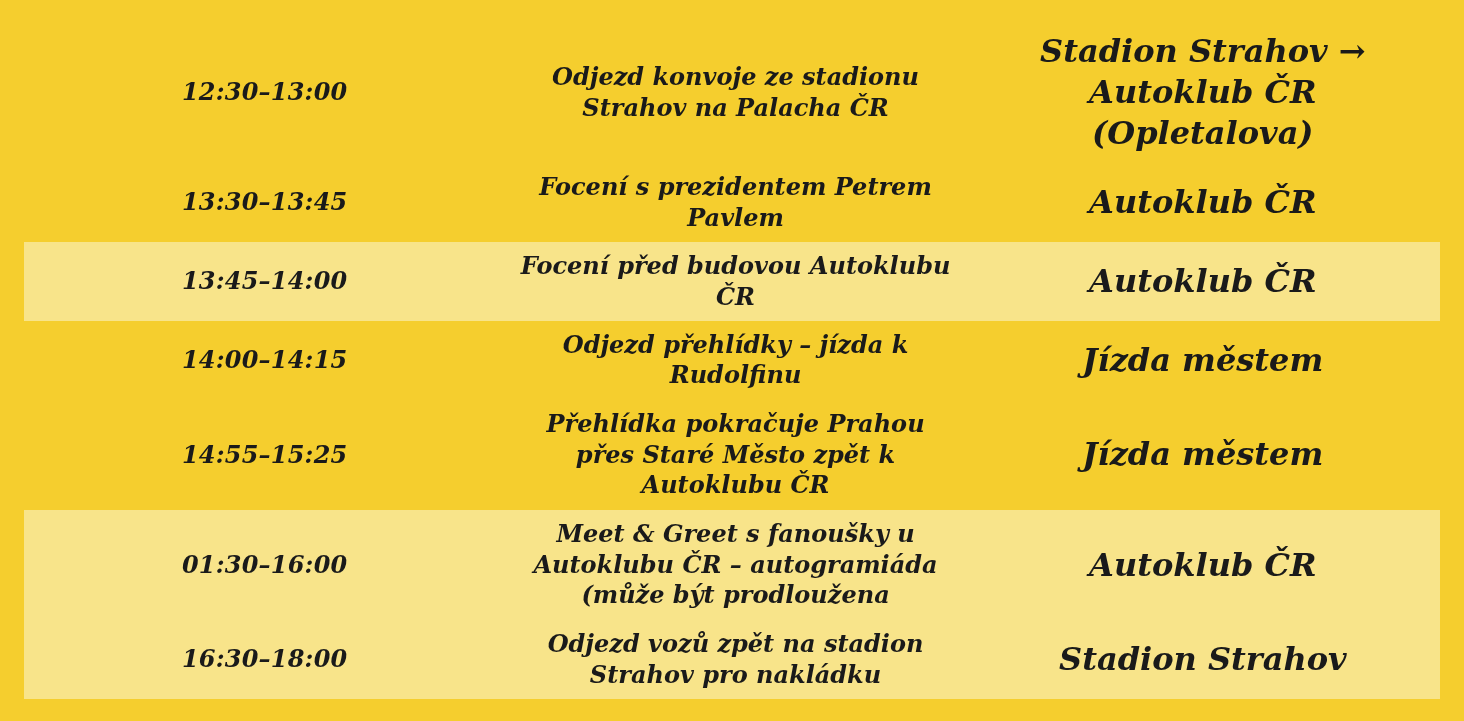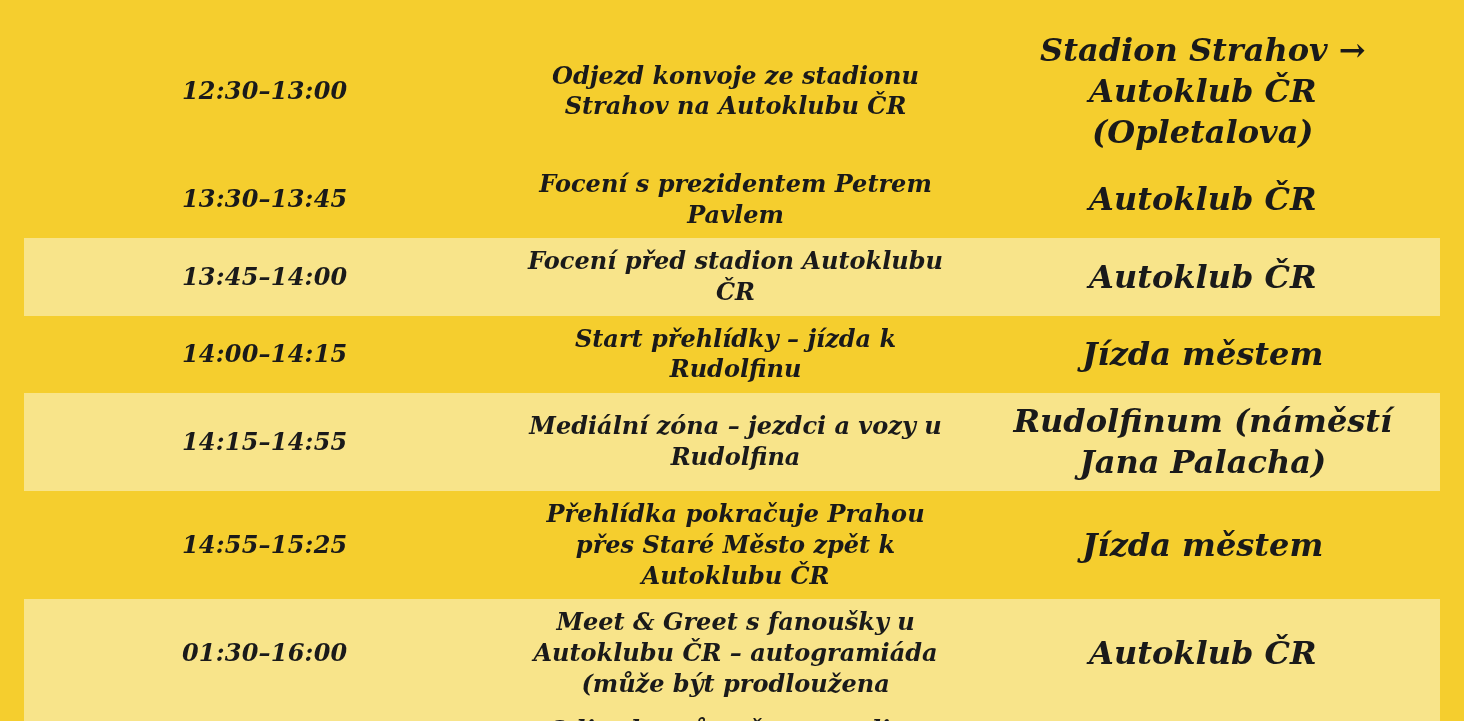--- a/index.html
+++ b/index.html
@@ -63,42 +63,37 @@
 <div class="schedule-wrap">
   <table class="schedule">
     <colgroup>
       <col class="col-time">
       <col class="col-activity">
       <col class="col-place">
     </colgroup>
     <tbody>
       <tr class="row-odd">
         <td class="cell-time">12:30–13:00</td>
-        <td class="cell-activity">Odjezd konvoje ze stadionu Strahov na Autoklubu ČR</td>
+        <td class="cell-activity">Odjezd konvoje ze stadionu Strahov na Palacha ČR</td>
         <td class="cell-place">Stadion Strahov → Autoklub ČR (Opletalova)</td>
       </tr>
       <tr class="row-odd">
         <td class="cell-time">13:30–13:45</td>
         <td class="cell-activity">Focení s prezidentem Petrem Pavlem</td>
         <td class="cell-place">Autoklub ČR</td>
       </tr>
       <tr class="row-even">
         <td class="cell-time">13:45–14:00</td>
-        <td class="cell-activity">Focení před stadion Autoklubu ČR</td>
+        <td class="cell-activity">Focení před budovou Autoklubu ČR</td>
         <td class="cell-place">Autoklub ČR</td>
       </tr>
       <tr class="row-odd">
         <td class="cell-time">14:00–14:15</td>
-        <td class="cell-activity">Start přehlídky – jízda k Rudolfinu</td>
+        <td class="cell-activity">Odjezd přehlídky – jízda k Rudolfinu</td>
         <td class="cell-place">Jízda městem</td>
-      </tr>
-      <tr class="row-even">
-        <td class="cell-time">14:15–14:55</td>
-        <td class="cell-activity">Mediální zóna – jezdci a vozy u Rudolfina</td>
-        <td class="cell-place">Rudolfinum (náměstí Jana Palacha)</td>
       </tr>
       <tr class="row-odd">
         <td class="cell-time">14:55–15:25</td>
         <td class="cell-activity">Přehlídka pokračuje Prahou přes Staré Město zpět k Autoklubu ČR</td>
         <td class="cell-place">Jízda městem</td>
       </tr>
       <tr class="row-even">
         <td class="cell-time">01:30–16:00</td>
         <td class="cell-activity">Meet &amp; Greet s fanoušky u Autoklubu ČR – autogramiáda (může být prodloužena</td>
         <td class="cell-place">Autoklub ČR</td>

